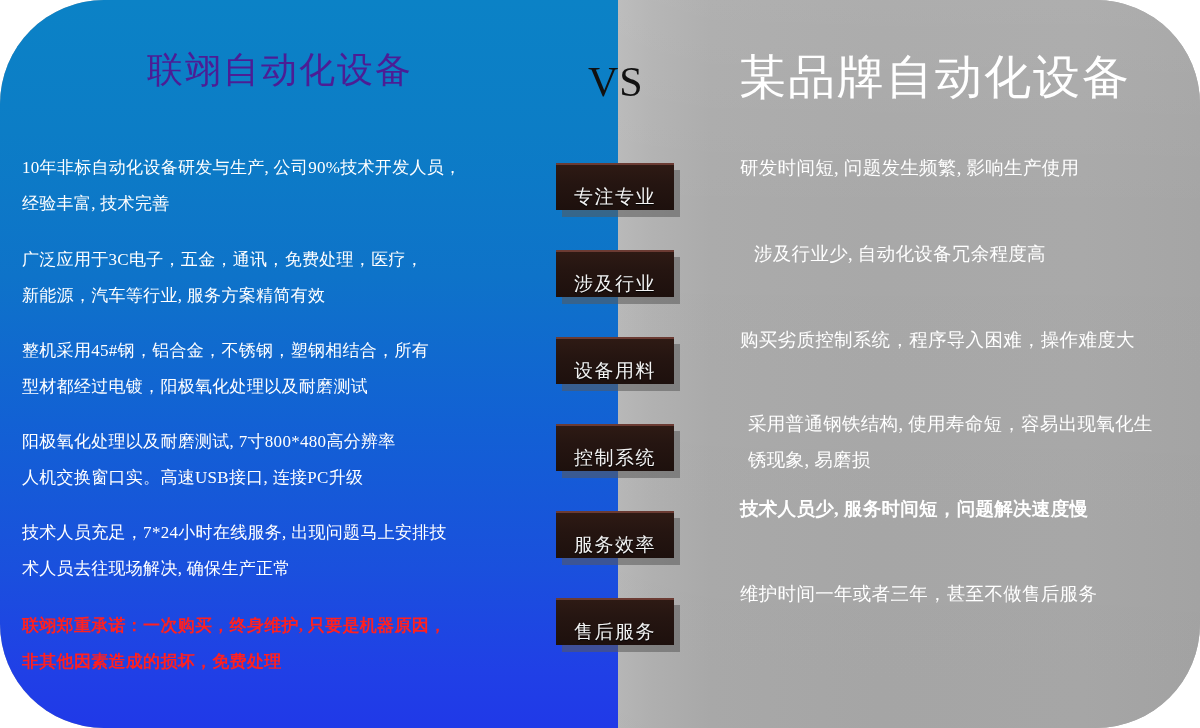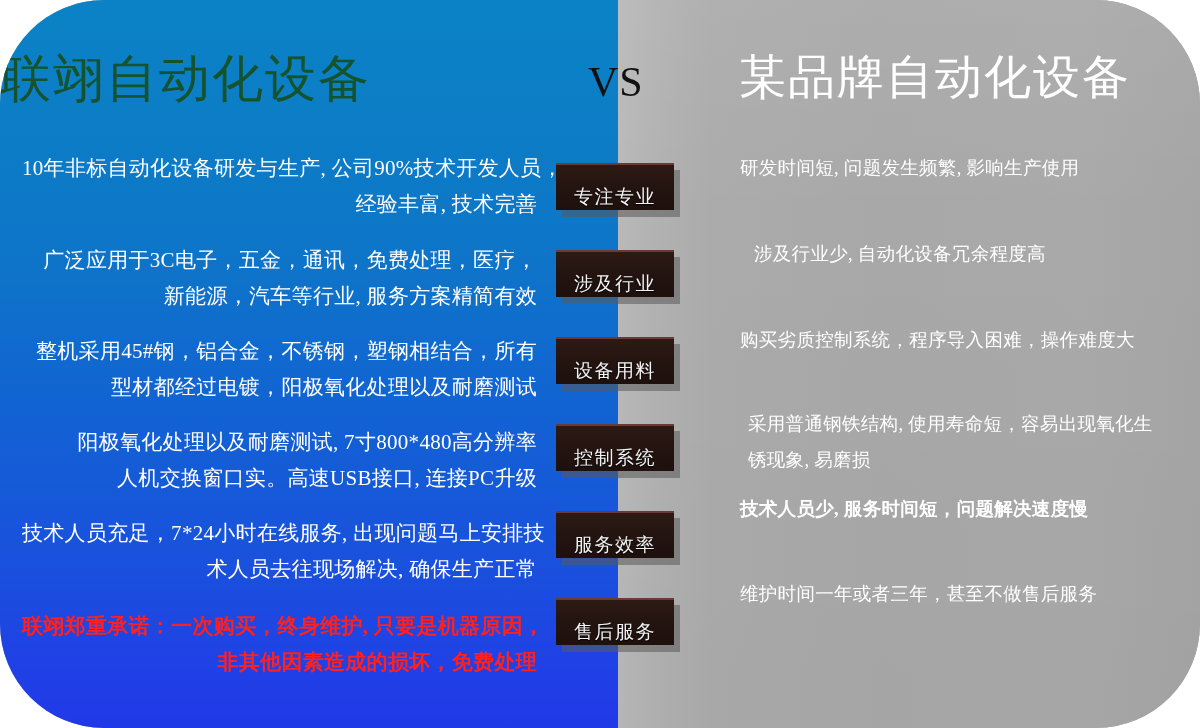--- a/index.html
+++ b/index.html
@@ -63,23 +63,23 @@
         rgba(0,0,0,0.02) 100%);
     pointer-events: none;
   }
 
   
   .title-left {
     position: absolute;
     left: 0;
     top: 50px;
     width: 560px;
-    text-align: left;
-    color: #14532d;
-    font-size: 51px;
+    text-align: center;
+    color: #4c1d95;
+    font-size: 36px;
     letter-spacing: 2px;
     line-height: 1.15;
     white-space: nowrap;
   }
   .title-vs {
     position: absolute;
     left: 588px;
     top: 58px;
     color: #111111;
     font-size: 42px;
@@ -102,24 +102,23 @@
 
   
   .left-col {
     position: absolute;
     left: 22px;
     top: 150px;
     width: 515px;
   }
   .left-row {
     color: #ffffff;
-    font-size: 21px;
+    font-size: 17px;
     line-height: 36px;
     letter-spacing: 0.3px;
-    text-align: right;
   }
   .left-row.promise {
     color: #ff2020;
     font-weight: 700;
   }
   .left-row .ln { display: block; white-space: nowrap; }
 
   
   .badges {
     position: absolute;

